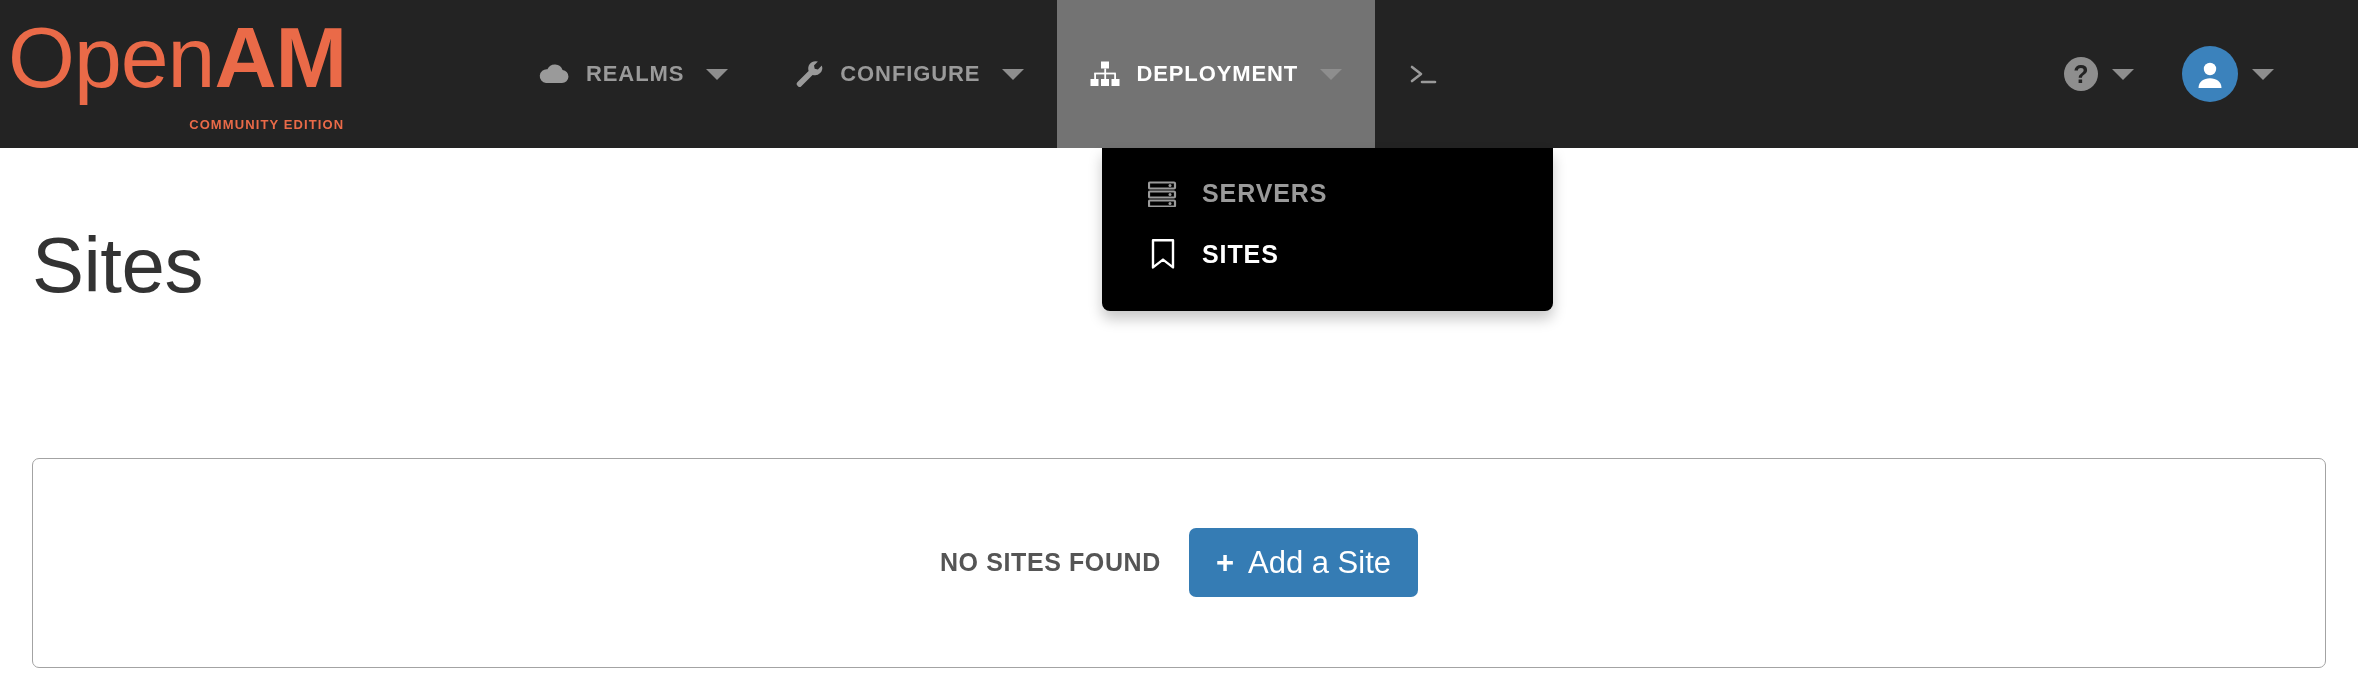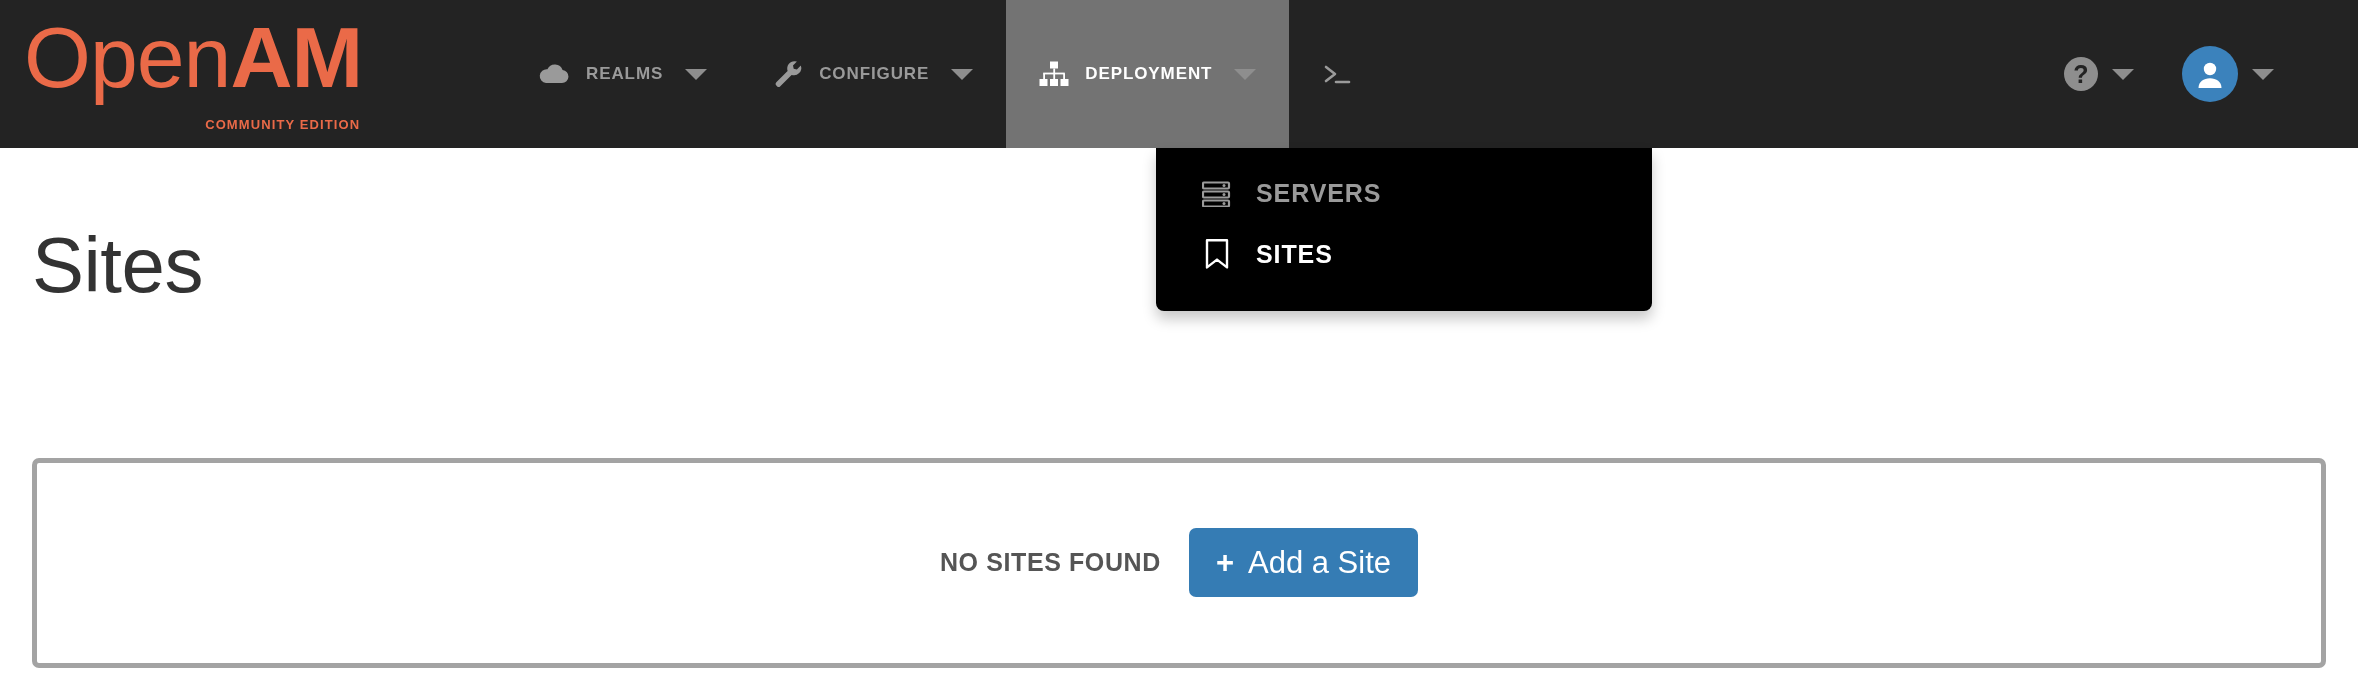--- a/index.html
+++ b/index.html
@@ -25,21 +25,21 @@
     display: flex;
     align-items: stretch;
     box-sizing: border-box;
   }
 
   .brand {
     width: 505px;
     height: 148px;
     display: flex;
     align-items: center;
-    padding-left: 24px;
+    padding-left: 8px;
     box-sizing: border-box;
     flex: none;
   }
   .brand-inner {
     display: flex;
     flex-direction: column;
     align-items: flex-end;
     line-height: 1;
   }
   .brand-word {
@@ -66,21 +66,21 @@
     align-items: stretch;
     flex: none;
   }
   .nav-item {
     display: flex;
     align-items: center;
     gap: 16px;
     padding: 0 33px;
     height: 148px;
     color: #9a9a9a;
-    font-size: 17px;
+    font-size: 22px;
     font-weight: 700;
     letter-spacing: 0.9px;
     white-space: nowrap;
     box-sizing: border-box;
     cursor: pointer;
     position: relative;
     text-decoration: none;
   }
   .nav-item.active {
     background: #737373;
@@ -131,23 +131,23 @@
   .small-caret {
     width: 0; height: 0;
     border-left: 11px solid transparent;
     border-right: 11px solid transparent;
     border-top: 11px solid #8e8e8e;
   }
 
   
   .dropdown {
     position: absolute;
-    left: 1156px;
+    left: 1102px;
     top: 148px;
-    width: 496px;
+    width: 451px;
     background: #000000;
     border-bottom-left-radius: 8px;
     border-bottom-right-radius: 8px;
     box-shadow: 0 8px 14px rgba(0,0,0,0.22);
     padding: 16px 0 26px 0;
     box-sizing: border-box;
     z-index: 30;
     text-align: right;
   }
   .dd-item {
@@ -189,21 +189,21 @@
     font-weight: 400;
     color: #333333;
     line-height: 1.4;
   }
   .panel {
     position: absolute;
     left: 32px;
     top: 310px;
     width: 2294px;
     height: 210px;
-    border: 5px solid #a3a3a3;
+    border: 1px solid #a3a3a3;
     border-radius: 7px;
     background: #ffffff;
     box-sizing: border-box;
     display: flex;
     align-items: center;
     justify-content: center;
   }
   .panel-inner {
     display: flex;
     align-items: center;

